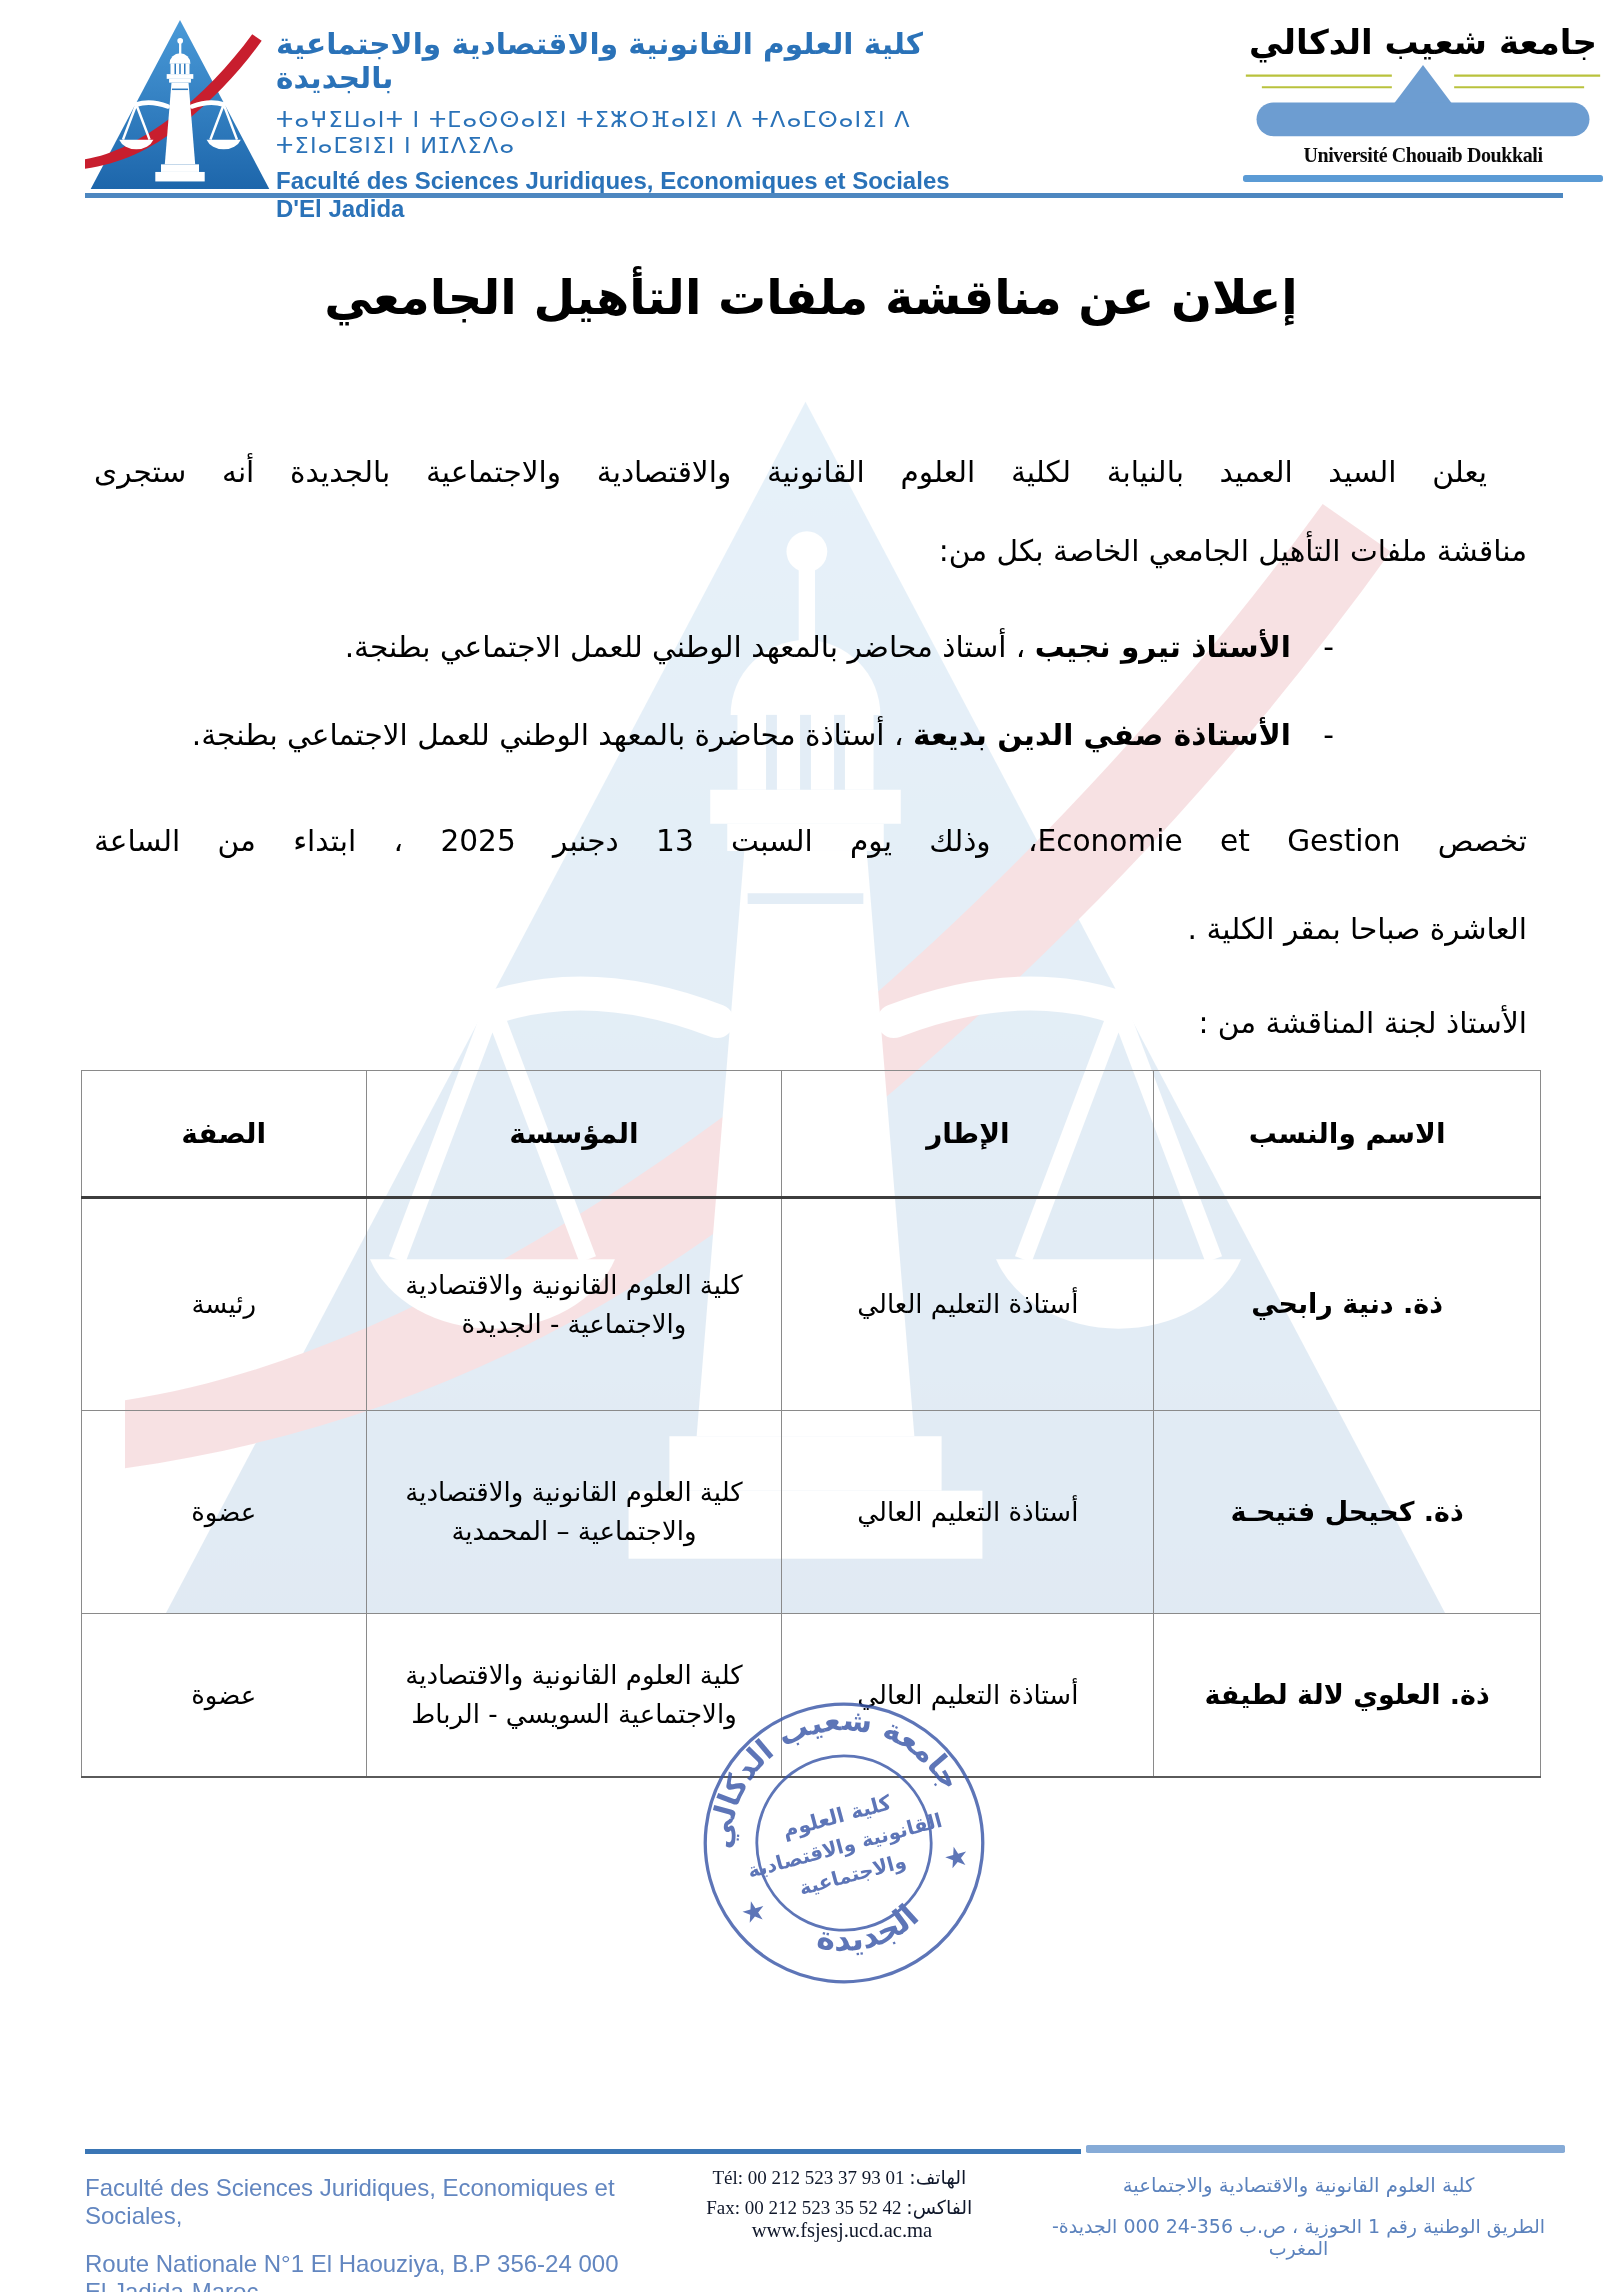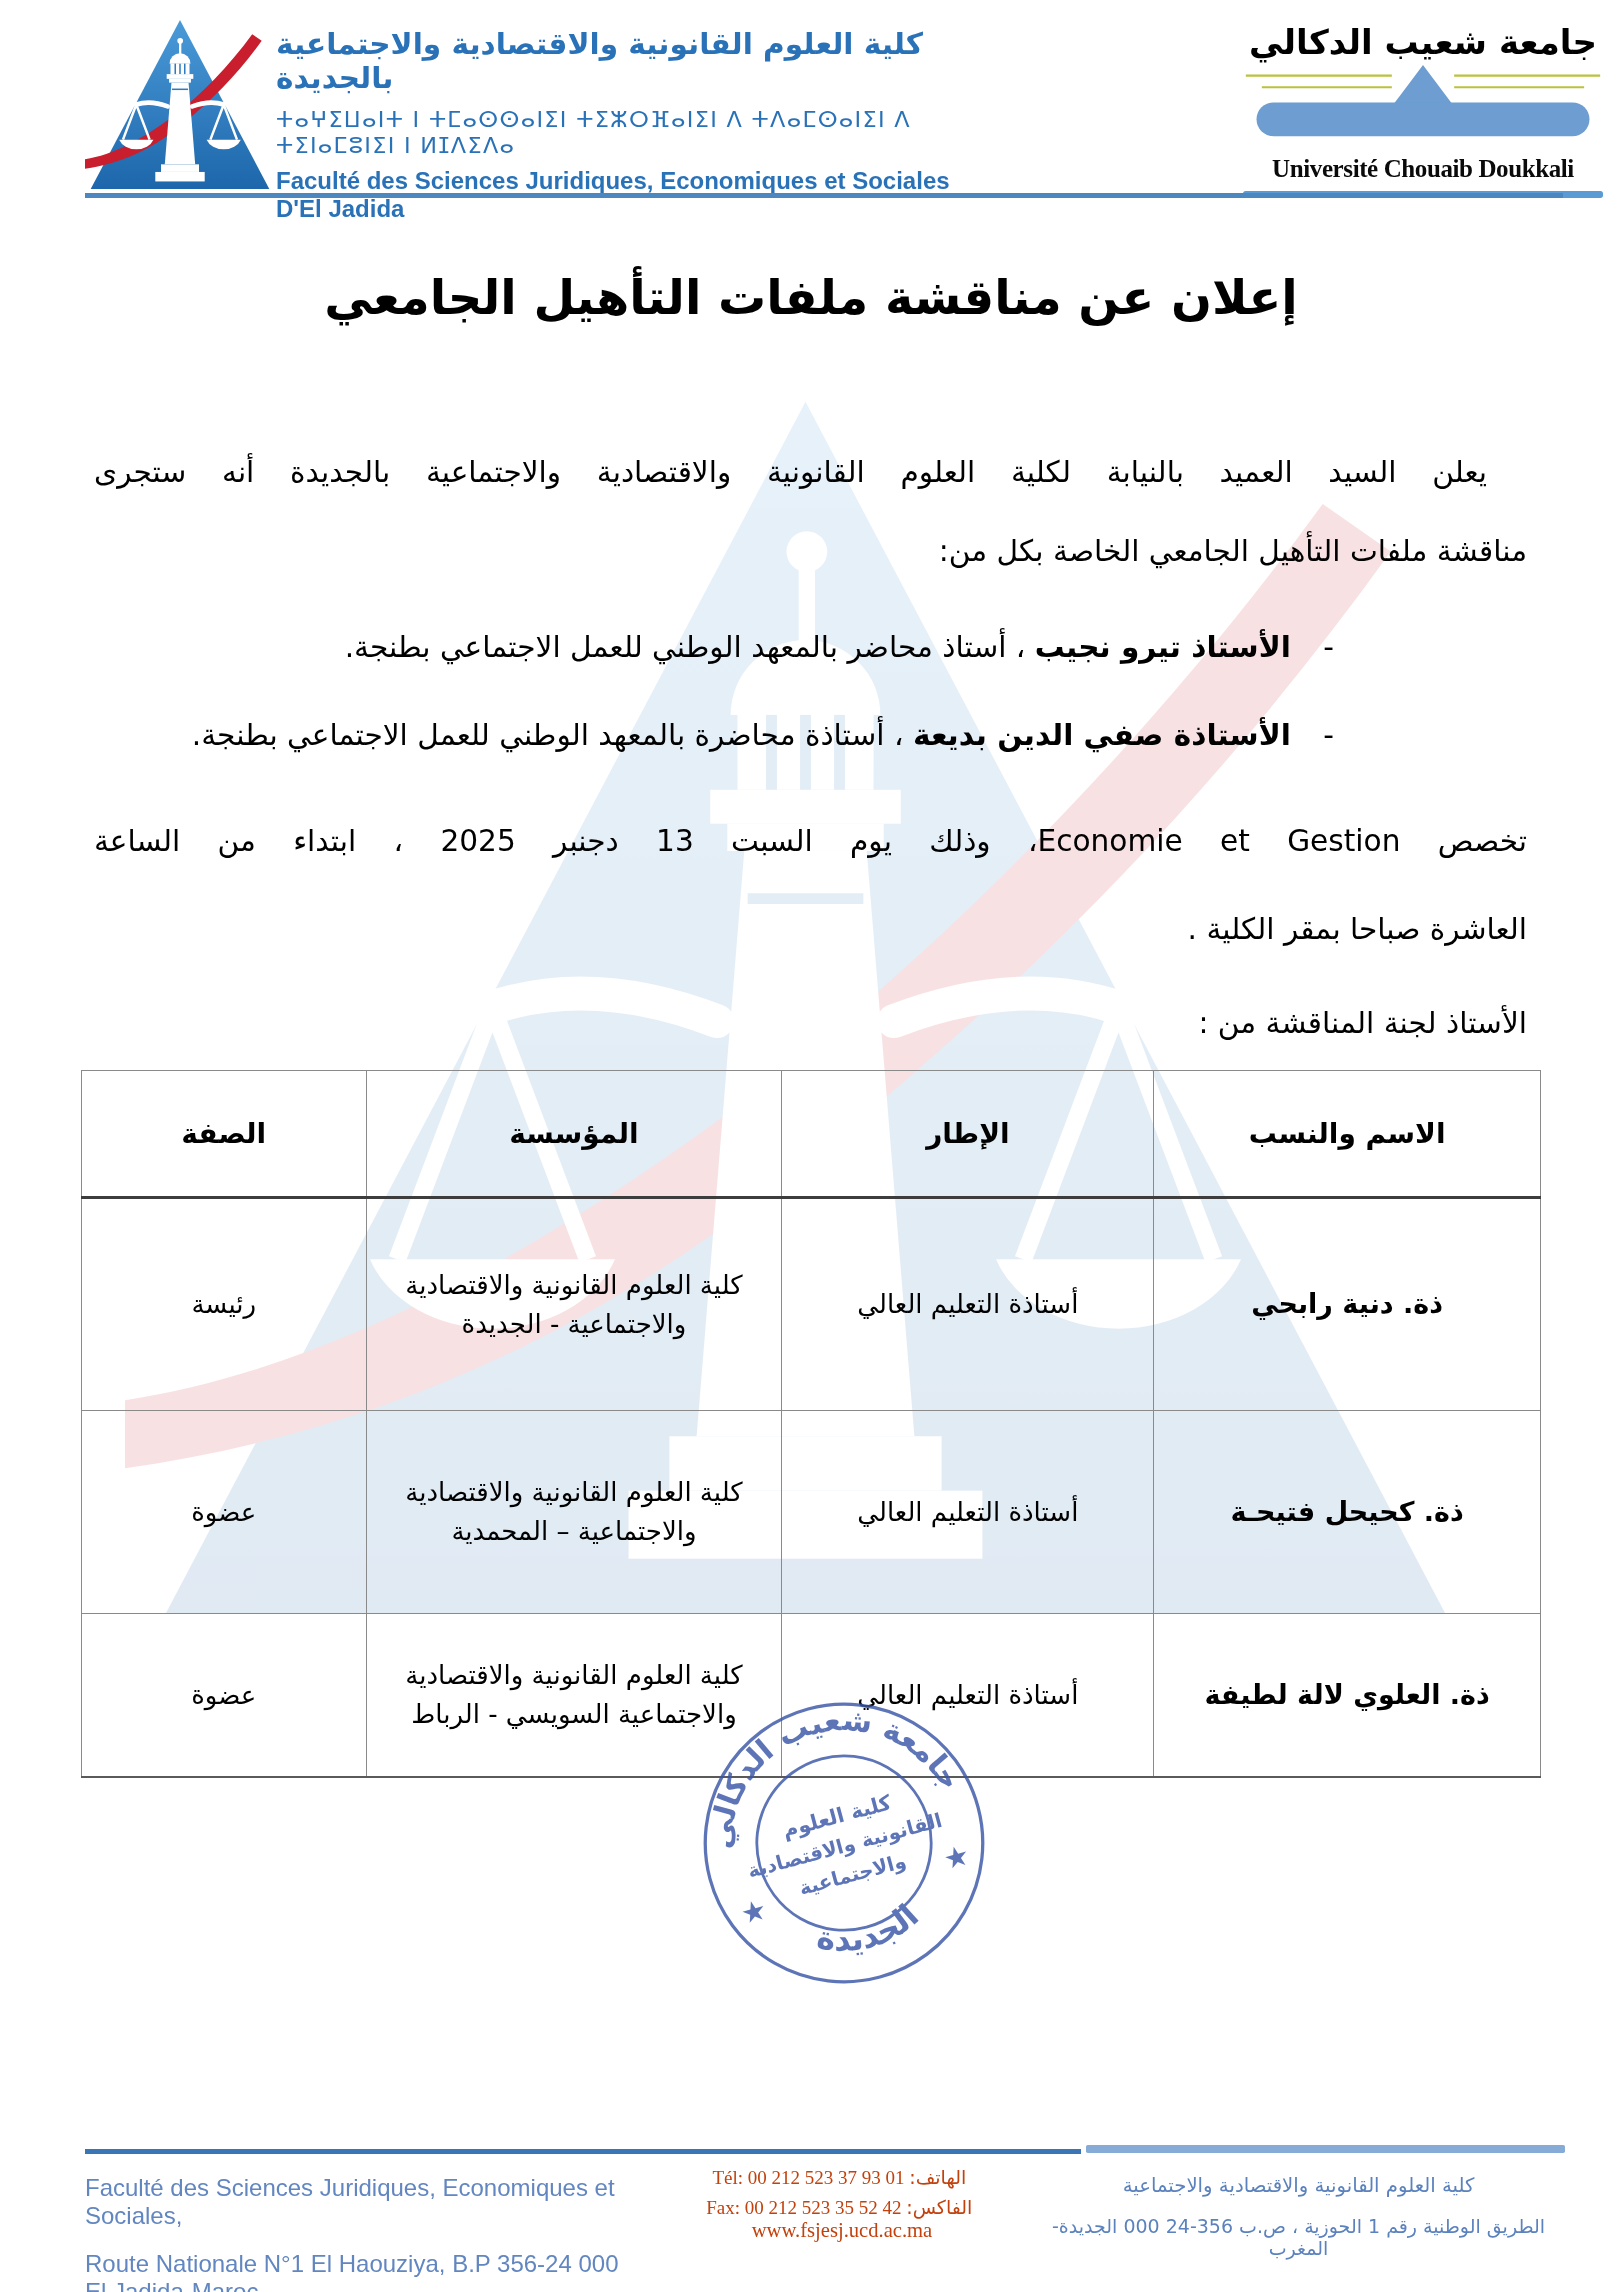--- a/index.html
+++ b/index.html
@@ -16,21 +16,21 @@
   .hdr-left-logo{left:85px;top:14.3px;width:190px;height:181px;}
   .hdr-left-text{left:276px;top:27px;width:725px;color:#2a72b8;}
   .hdr-ar{font-size:29.6px;font-weight:bold;letter-spacing:0.4px;direction:rtl;text-align:left;}
   .hdr-tif{font-size:22.4px;margin-top:10.7px;letter-spacing:1.3px;}
   .hdr-fr{font-size:24px;margin-top:9px;font-family:"Liberation Sans",sans-serif;font-weight:600;}
   .hdr-rule{left:85px;top:193px;width:1478px;height:4.5px;background:#4d87c0;}
 
   .hdr-right{left:1243px;top:21.5px;width:360px;text-align:center;}
   .uni-ar{font-size:34px;font-weight:bold;color:#000;direction:rtl;}
   .uni-lockup{display:block;margin:3.6px auto 0;}
-  .uni-fr{font-size:25px;font-family:"Liberation Serif",serif;font-weight:600;color:#0a0a0a;margin-top:17px;letter-spacing:-0.4px;}
+  .uni-fr{font-size:20px;font-family:"Liberation Serif",serif;font-weight:600;color:#0a0a0a;margin-top:6px;letter-spacing:-0.4px;}
   .uni-bar{height:7.2px;background:#5b9bd5;margin-top:8px;border-radius:2.7px;}
 
   
   .doc-title{left:0;top:269px;width:100%;text-align:center;direction:rtl;
     font-size:48px;font-weight:bold;}
 
   
   .doc-body{left:94px;top:452px;width:1433px;direction:rtl;font-size:29.6px;line-height:1.4;}
   .l-intro1{text-align:justify;text-align-last:justify;text-indent:40px;}
   .l-intro2{margin-top:38px;}
@@ -55,21 +55,21 @@
   tr.r1 td{height:161px;} tr.r2 td{height:152px;} tr.r3 td{height:112px;}
 
   
   .stamp{left:694px;top:1693px;width:300px;height:300px;z-index:2;}
 
   
   .f-rule-a{left:85px;top:2149px;width:996px;height:4.5px;background:#3a76b5;}
   .f-rule-b{left:1086px;top:2145px;width:479px;height:8px;background:#86abd7;border-radius:1.8px;}
   .f-left{left:85px;top:2174px;width:537px;color:#6286c0;font-family:"Liberation Sans",sans-serif;font-size:24px;}
   .f-left .fl2{margin-top:19.7px;}
-  .f-center{left:681px;top:2166px;width:322px;text-align:center;color:#c2410c;
+  .f-center{left:681px;top:2166px;width:322px;text-align:center;color:#0f172a;
     font-family:"Liberation Serif",serif;font-size:19px;}
   .f-center .row{direction:rtl;margin-top:7.2px;}
   .f-center .row:first-child{margin-top:0;}
   .f-center .ar-label{font-family:"DejaVu Sans",sans-serif;margin-right:5.4px;}
   .f-center .www{font-size:20.6px;margin-top:0;}
   .f-right{left:1030px;top:2174px;width:537px;text-align:center;direction:rtl;color:#5b82bd;font-size:19.7px;}
   .f-right .fr2{margin-top:18px;font-size:19px;}
 </style>
 </head>
 <body>

